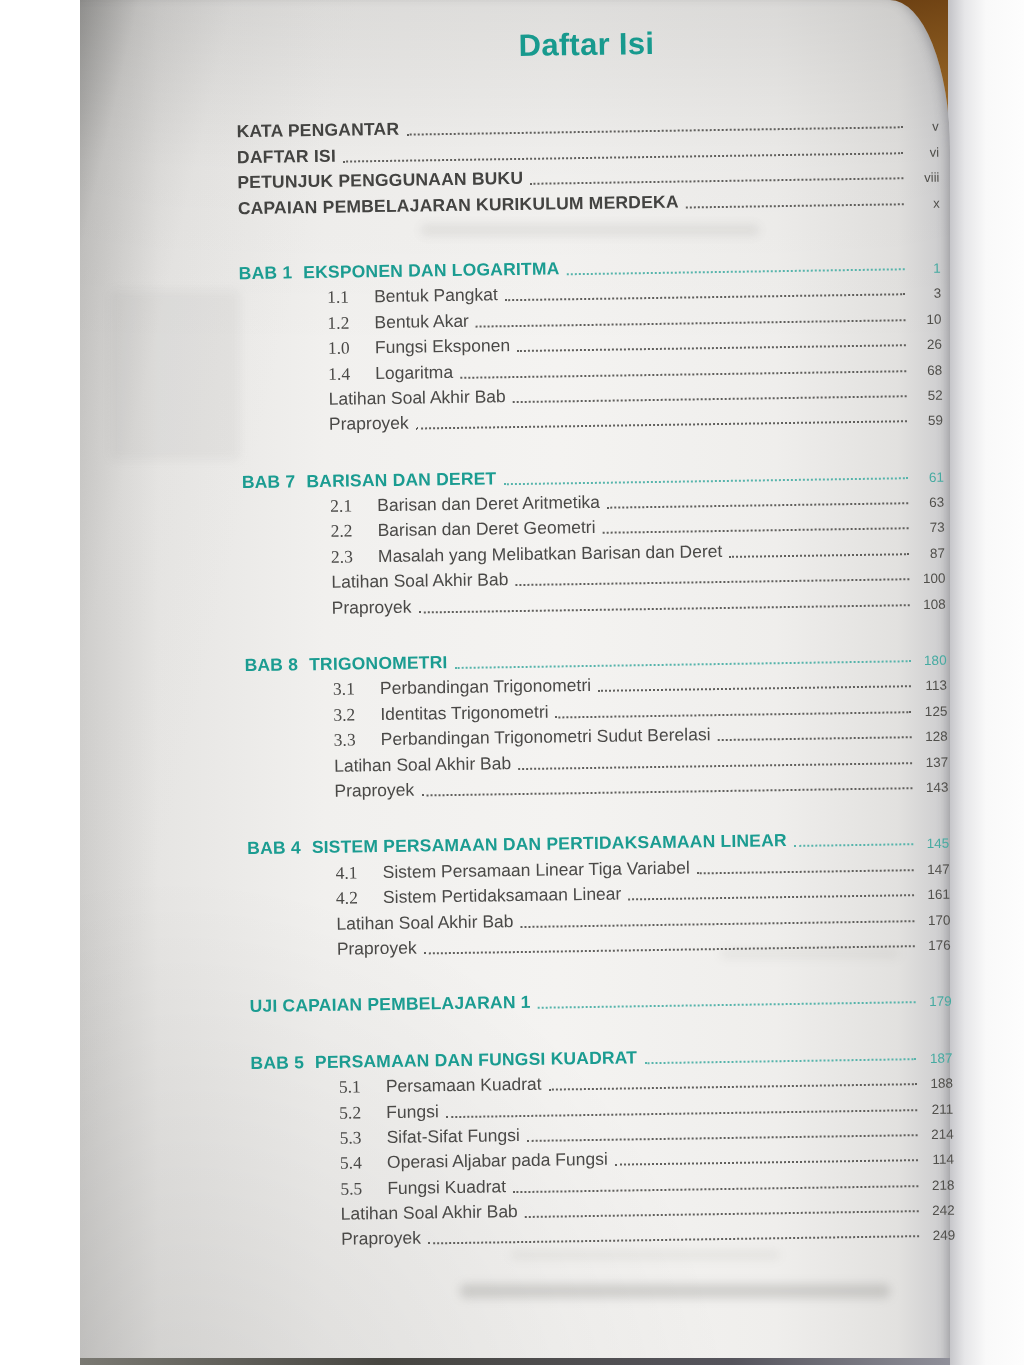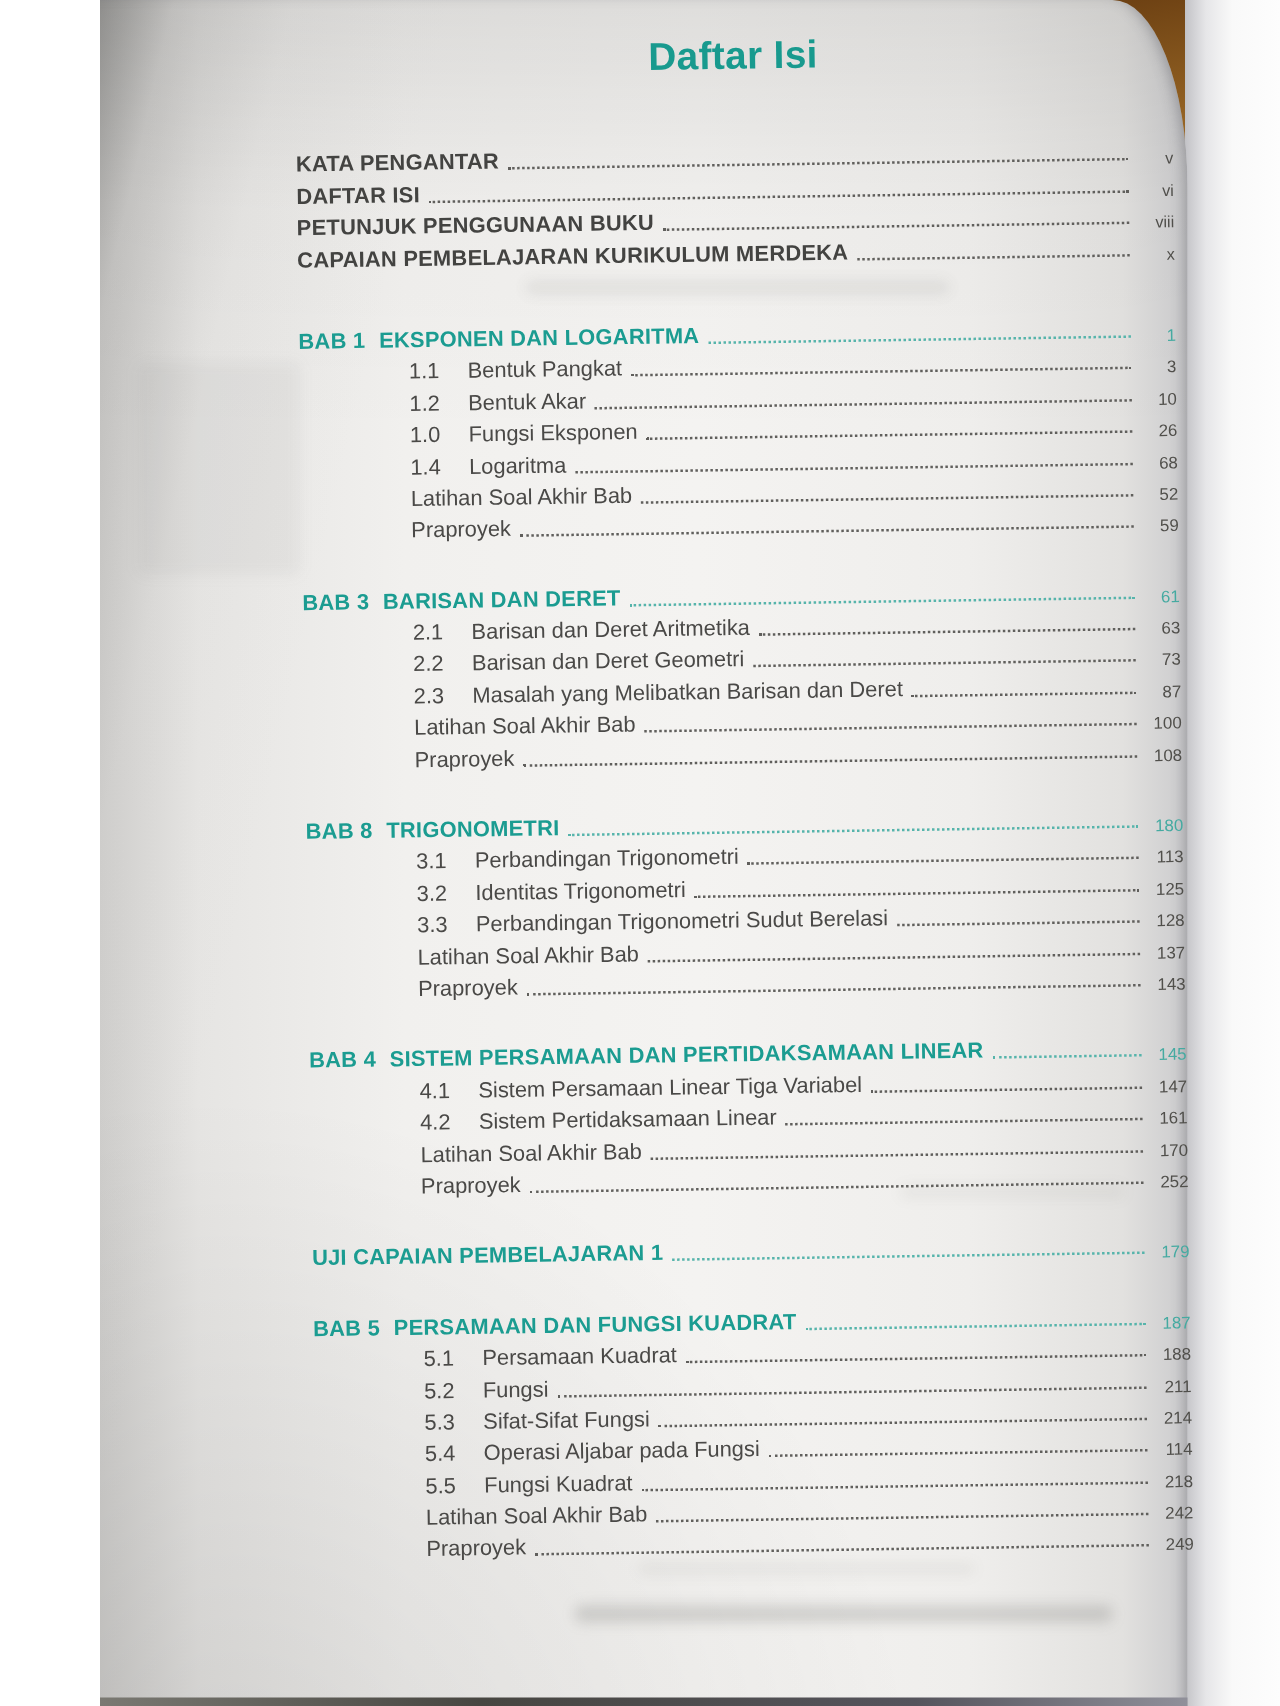--- a/index.html
+++ b/index.html
@@ -53,21 +53,21 @@
     margin:10px 0 0;text-align:center;
     font-size:31px;font-weight:bold;color:#189a8e;letter-spacing:.3px;
   }
   .front-matter{margin-top:49px;}
   .sections{margin-top:40px;}
   .toc-section{margin-bottom:31px;}
 
   .toc-row{display:flex;align-items:flex-end;height:25.4px;color:#4a4947;}
   .row-label,.row-num,.bab{font-size:17.5px;white-space:nowrap;}
   .bab{font-weight:bold;margin-right:11px;margin-top:41px;}
-  .row-num{width:47px;flex-shrink:0;}
+  .row-num{width:47px;flex-shrink:0;font-family:Liberation Serif, serif;}
   .leader{flex:1;min-width:14px;margin:0 4px 4px 7px;border-bottom:2.6px dotted #605f5c;}
   .row-page{min-width:32px;text-align:right;font-size:13.5px;color:#504f4b;transform:translateY(2px);}
 
   .fm .row-label{font-weight:bold;color:#434341;letter-spacing:.2px;}
   .fm .row-page{font-size:13px;}
 
   .heading .bab,.heading .row-label{font-weight:bold;color:#1b9c91;letter-spacing:.2px;}
   .heading .leader{border-color:#56b4ab;}
   .heading .row-page{color:#45aaa1;}
 
@@ -158,21 +158,21 @@
   </div>
             <div class="toc-row item">
 
     <span class="row-label">Praproyek</span>
     <span class="leader"></span>
     <span class="row-page">59</span>
   </div>
           </div>
           <div class="toc-section">
             <div class="toc-row heading">
-    <span class="bab">BAB 3</span>
+    <span class="bab">BAB 7</span>
 
     <span class="row-label">BARISAN DAN DERET</span>
     <span class="leader"></span>
     <span class="row-page">61</span>
   </div>
             <div class="toc-row item">
 
     <span class="row-num">2.1</span>
     <span class="row-label">Barisan dan Deret Aritmetika</span>
     <span class="leader"></span>
@@ -272,21 +272,21 @@
             <div class="toc-row item">
 
     <span class="row-label">Latihan Soal Akhir Bab</span>
     <span class="leader"></span>
     <span class="row-page">170</span>
   </div>
             <div class="toc-row item">
 
     <span class="row-label">Praproyek</span>
     <span class="leader"></span>
-    <span class="row-page">252</span>
+    <span class="row-page">176</span>
   </div>
           </div>
           <div class="toc-section">
             <div class="toc-row heading">
 
     <span class="row-label">UJI CAPAIAN PEMBELAJARAN 1</span>
     <span class="leader"></span>
     <span class="row-page">179</span>
   </div>
           </div>

